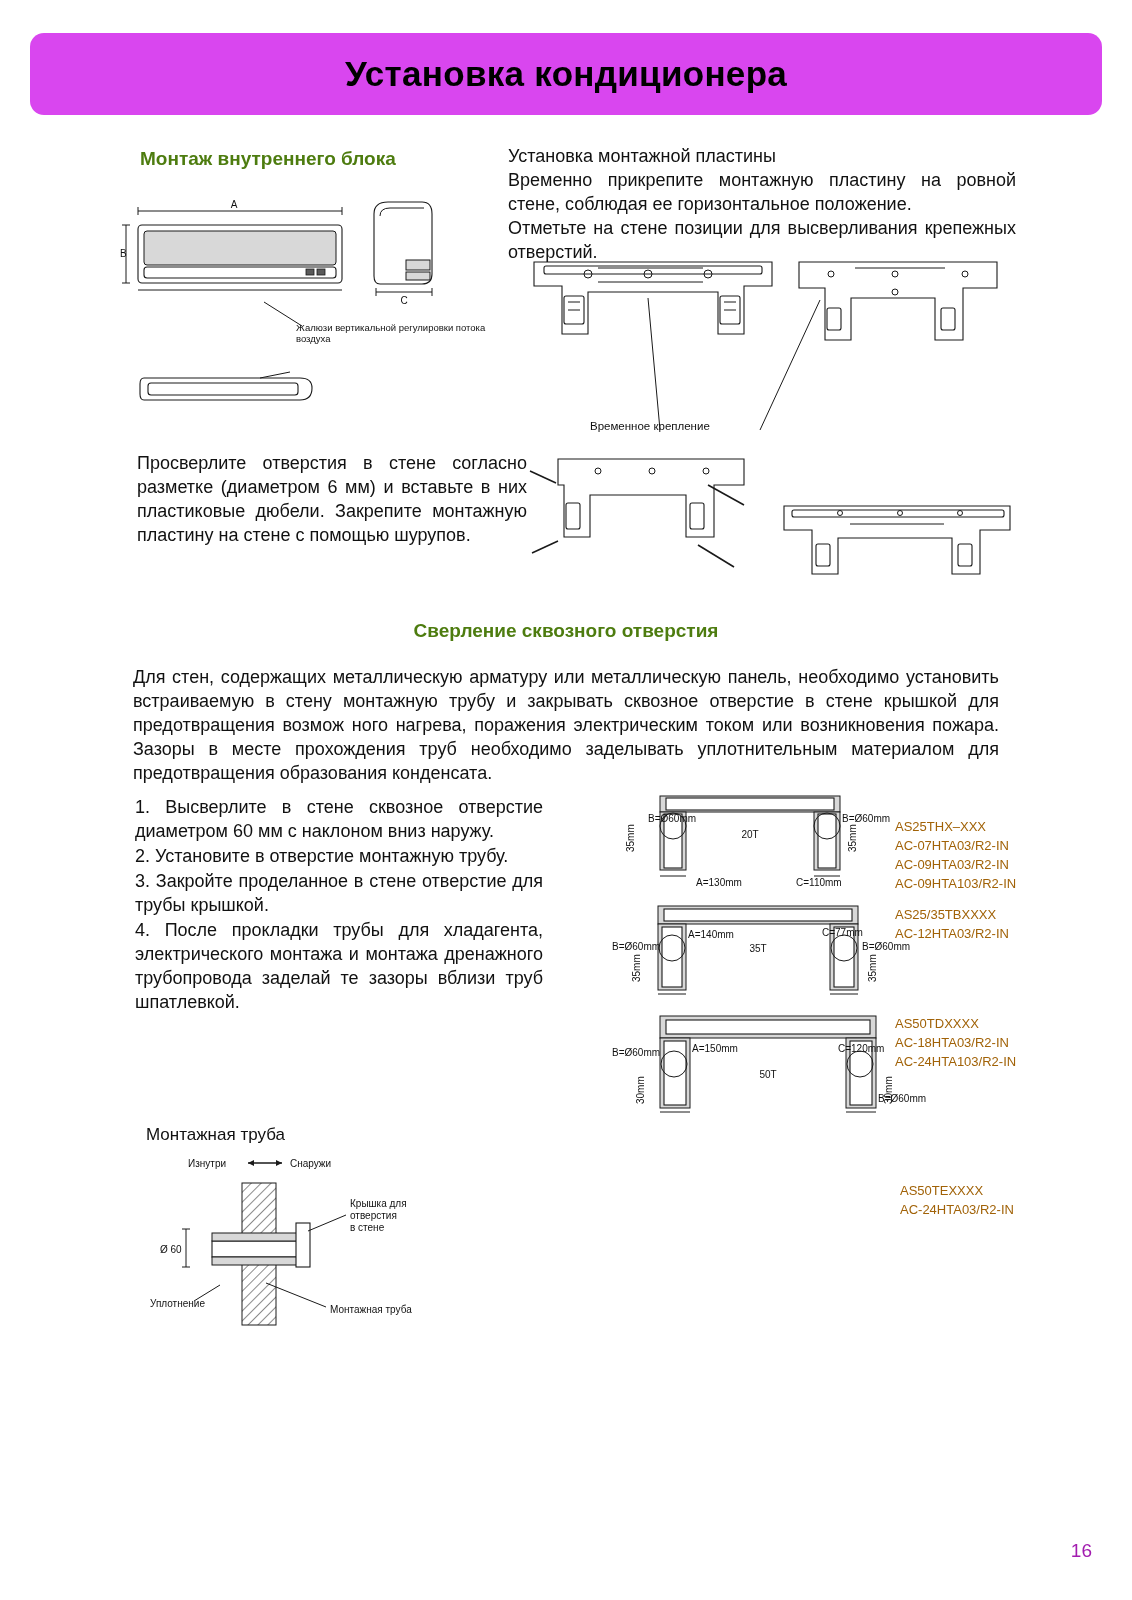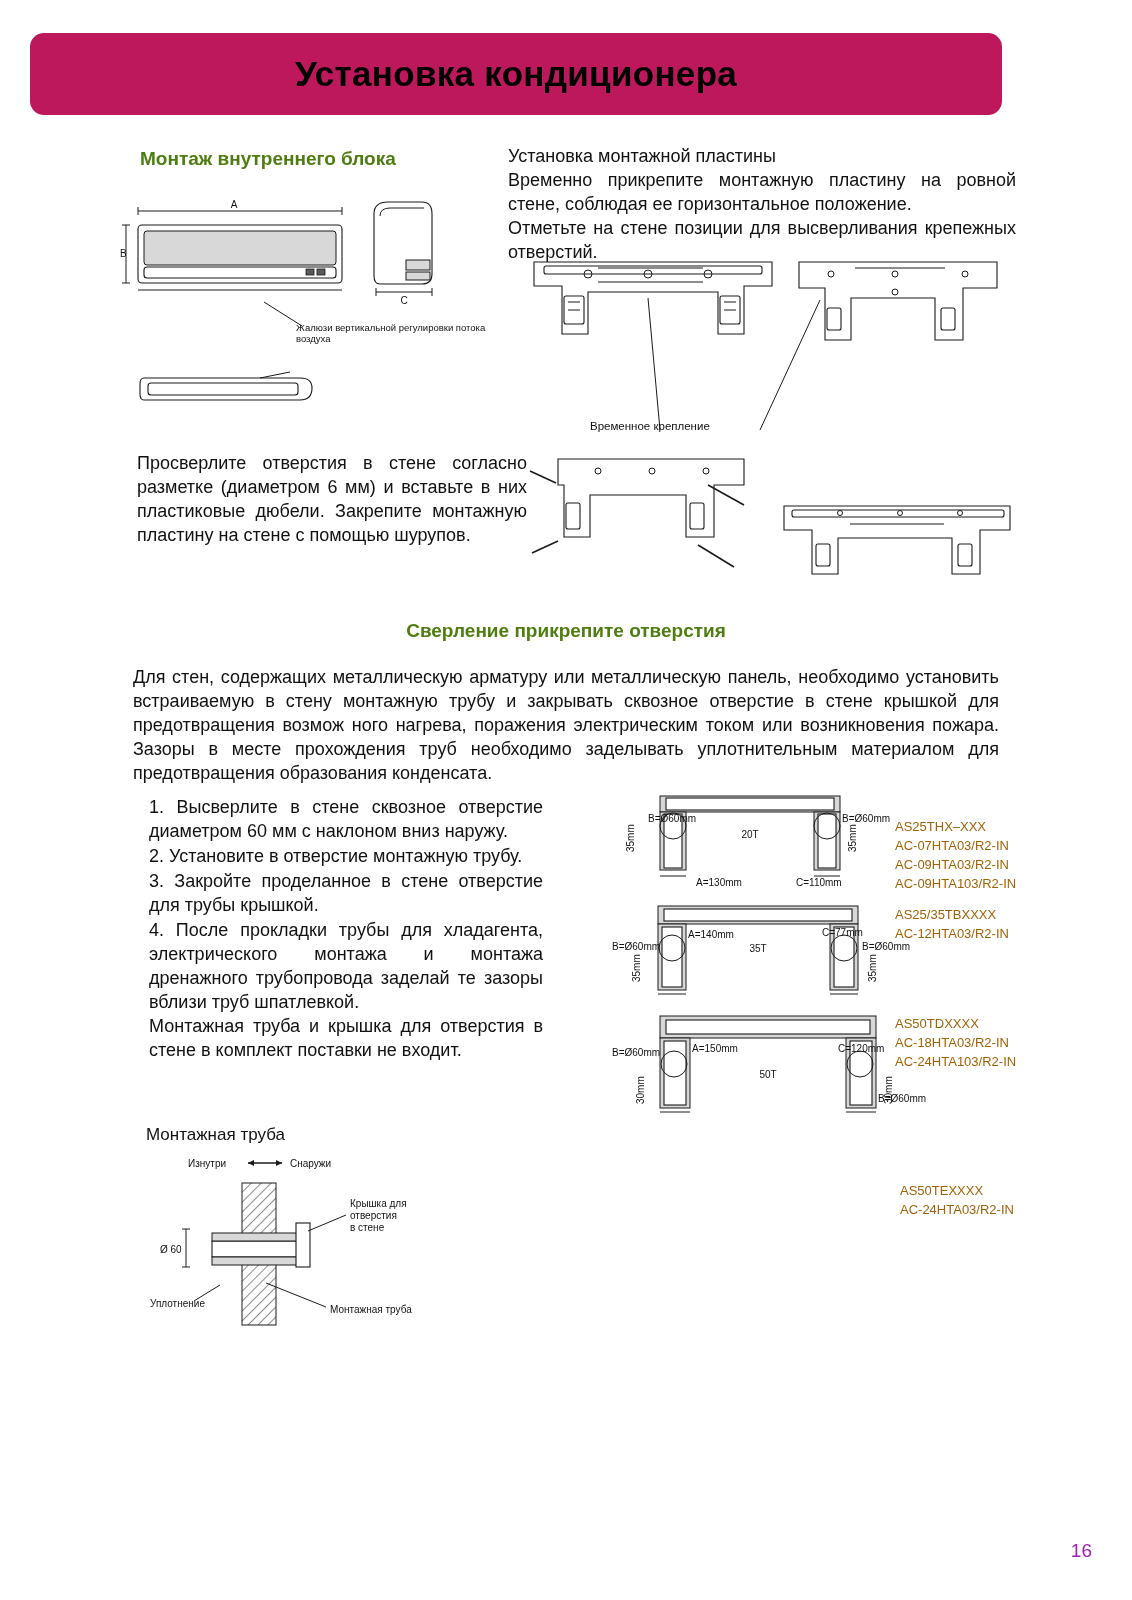--- a/index.html
+++ b/index.html
@@ -9,22 +9,22 @@
     background:#ffffff;
     font-family:"Liberation Sans", sans-serif;
     color:#111;
     position:relative;
     overflow:hidden;
   }
   .page { position:relative; width:1132px; height:1600px; }
 
   
   .banner {
-    position:absolute; left:30px; top:33px; width:972px; height:82px;
-    background:#be185d; border-radius:14px;
+    position:absolute; left:30px; top:33px; width:1072px; height:82px;
+    background:#d946ef; border-radius:14px;
   }
   .banner-title {
     position:absolute; left:0; top:0; width:100%; height:82px;
     display:flex; align-items:center; justify-content:center;
     font-size:35px; font-weight:bold; color:#000; letter-spacing:.3px;
   }
 
   
   .h-sub {
     font-size:19px; font-weight:bold; color:#4d7c0f;
@@ -60,21 +60,21 @@
 
   #temp-fix-label { position:absolute; left:590px; top:420px; }
   #temp-fix-leader { position:absolute; left:640px; top:280px; width:160px; height:150px; }
 
   
   #sec-hole-title { position:absolute; left:0; top:620px; width:1132px; text-align:center; }
 
   #hole-paragraph { position:absolute; left:133px; top:666px; width:866px; }
 
   #steps-list { position:absolute; left:133px; top:796px; width:410px; }
-  #steps-list p { margin:0 0 1px 16px; }
+  #steps-list p { margin:0 0 1px 2px; }
 
   
   #dia-20t { left:600px; top:790px; width:310px; height:100px; }
   #dia-35t { left:600px; top:900px; width:330px; height:110px; }
   #dia-50t { left:600px; top:1010px; width:340px; height:115px; }
   #dia-70t { left:580px; top:1150px; width:340px; height:110px; }
 
   .model-block { position:absolute; }
 
   
@@ -217,30 +217,29 @@
       <rect class="fillwhite" x="12" y="10" width="212" height="7" rx="2"></rect>
       <circle class="ln" cx="60" cy="13" r="2.5"></circle>
       <circle class="ln" cx="120" cy="13" r="2.5"></circle>
       <circle class="ln" cx="180" cy="13" r="2.5"></circle>
       <rect class="fillwhite" x="36" y="44" width="14" height="22" rx="2"></rect>
       <rect class="fillwhite" x="178" y="44" width="14" height="22" rx="2"></rect>
       <line class="ln" x1="70" y1="24" x2="164" y2="24"></line>
     </svg>
   </div>
 
-  <div class="h-sub" id="sec-hole-title">Сверление прикрепите отверстия</div>
+  <div class="h-sub" id="sec-hole-title">Сверление сквозного отверстия</div>
 
   <div class="body-text" id="hole-paragraph">Для стен, содержащих металлическую арматуру или металлическую панель, необходимо установить встраиваемую в стену монтажную трубу и закрывать сквозное отверстие в стене крышкой для предотвращения возмож ного нагрева, поражения электрическим током или возникновения пожара. Зазоры в месте прохождения труб необходимо заделывать уплотнительным материалом для предотвращения образования конденсата.</div>
 
   <div class="body-text" id="steps-list">
     <p>1.  Высверлите в стене сквозное отверстие  диаметром 60 мм с наклоном вниз наружу.</p>
     <p>2.  Установите в отверстие монтажную трубу.</p>
     <p>3.  Закройте проделанное в стене отверстие для трубы крышкой.</p>
     <p>4.  После прокладки трубы для хладагента, электрического монтажа и монтажа дренажного трубопровода заделай те зазоры вблизи труб шпатлевкой.</p>
-    <p>Монтажная труба и крышка для отверстия в стене в комплект поставки не входит.</p>
   </div>
 
   <div class="drawing" id="dia-20t">
     <svg width="310" height="100" viewBox="0 0 310 100">
       <rect class="fillgrey" x="60" y="6" width="180" height="16"></rect>
       <rect class="fillwhite" x="66" y="8" width="168" height="12"></rect>
       <rect class="fillgrey" x="60" y="22" width="26" height="58"></rect>
       <rect class="fillgrey" x="214" y="22" width="26" height="58"></rect>
       <rect class="fillwhite" x="64" y="24" width="18" height="54"></rect>
       <rect class="fillwhite" x="218" y="24" width="18" height="54"></rect>

